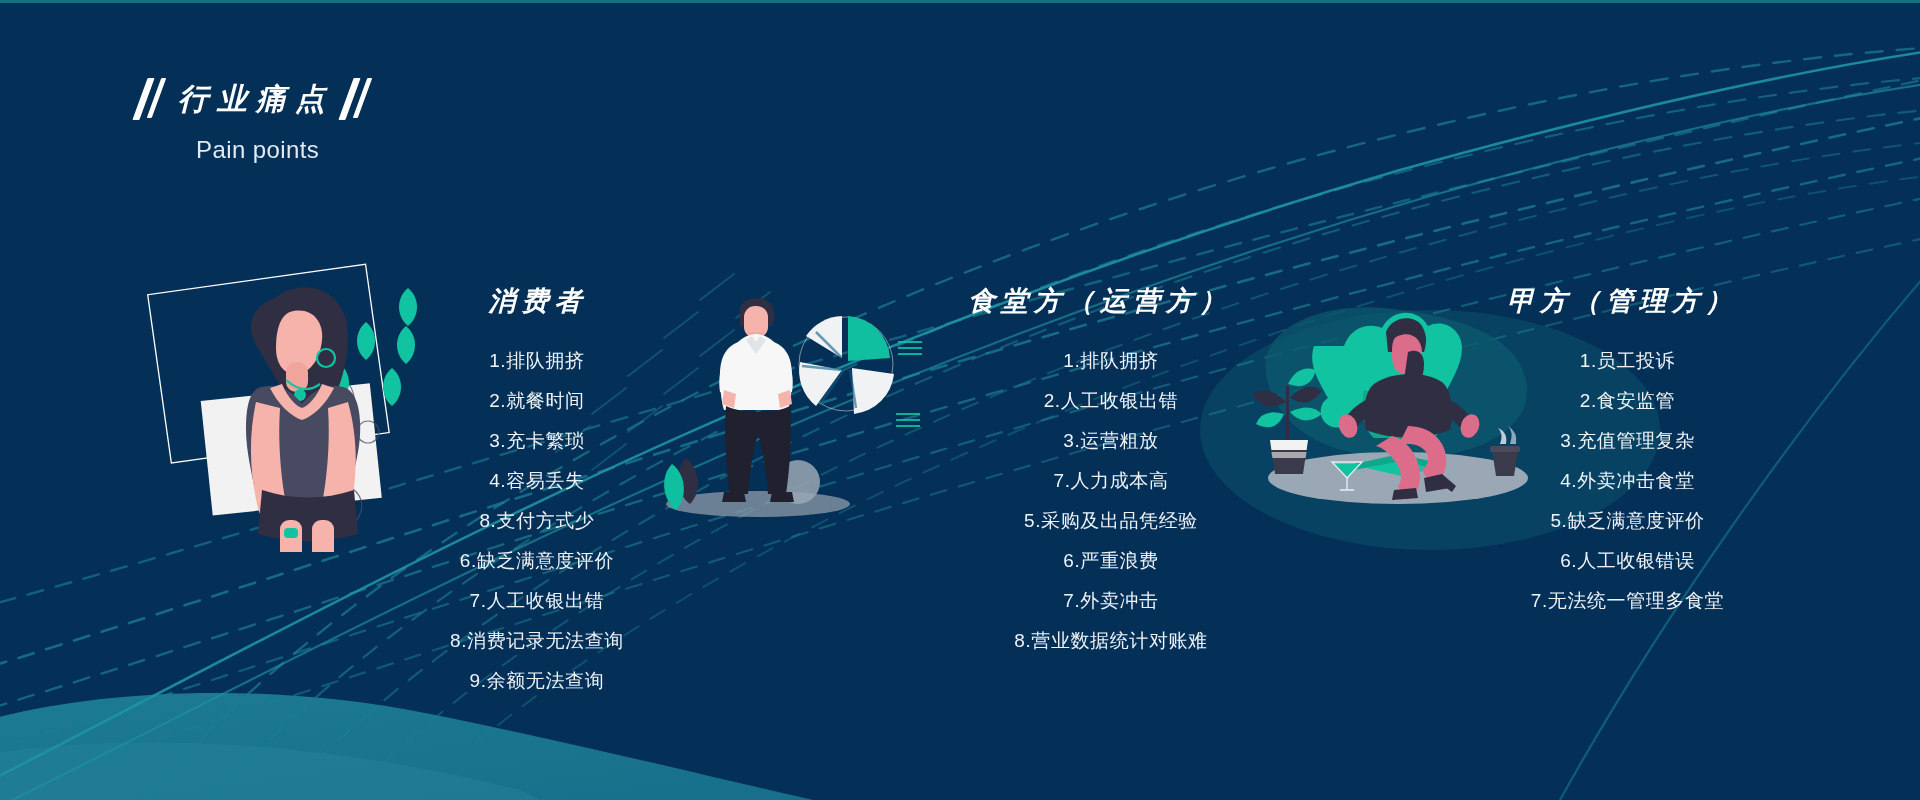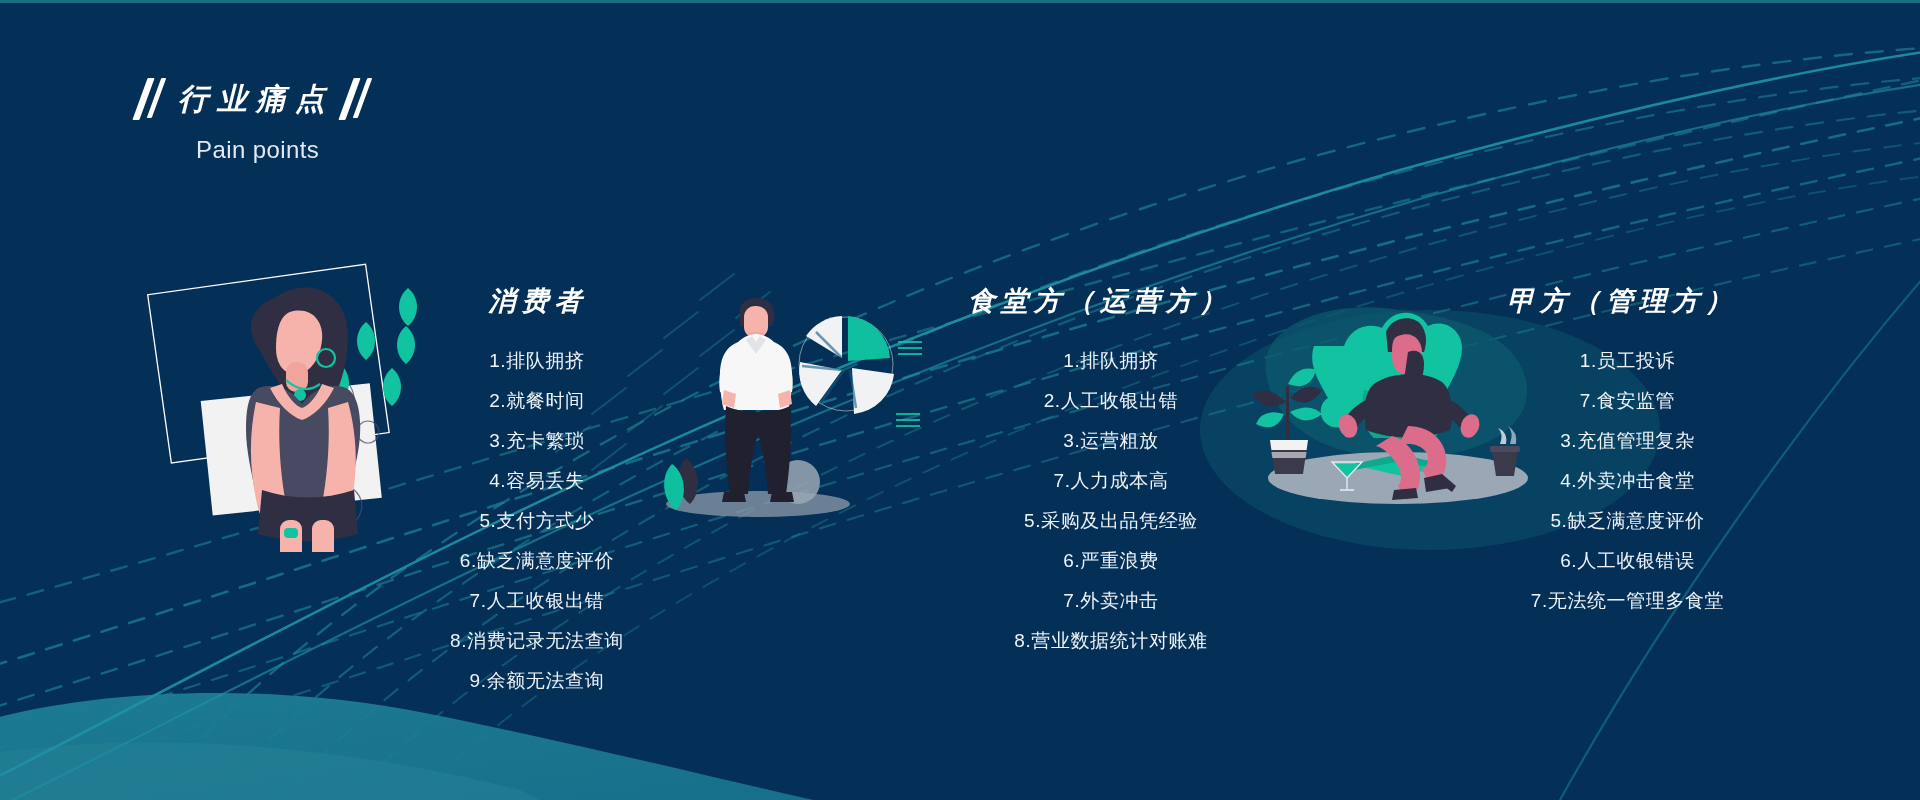--- a/index.html
+++ b/index.html
@@ -292,21 +292,21 @@
     </g>
   </svg>
 
   <div class="col" id="col1">
     <div class="col-heading">消费者</div>
     <ul class="col-list">
       <li>1.排队拥挤</li>
       <li>2.就餐时间</li>
       <li>3.充卡繁琐</li>
       <li>4.容易丢失</li>
-      <li>5.支付方式少</li>
+      <li>8.支付方式少</li>
       <li>6.缺乏满意度评价</li>
       <li>7.人工收银出错</li>
       <li>8.消费记录无法查询</li>
       <li>9.余额无法查询</li>
     </ul>
   </div>
 
   <div class="col" id="col2">
     <div class="col-heading">食堂方（运营方）</div>
     <ul class="col-list">
@@ -318,21 +318,21 @@
       <li>6.严重浪费</li>
       <li>7.外卖冲击</li>
       <li>8.营业数据统计对账难</li>
     </ul>
   </div>
 
   <div class="col" id="col3">
     <div class="col-heading">甲方（管理方）</div>
     <ul class="col-list">
       <li>1.员工投诉</li>
-      <li>7.食安监管</li>
+      <li>2.食安监管</li>
       <li>3.充值管理复杂</li>
       <li>4.外卖冲击食堂</li>
       <li>5.缺乏满意度评价</li>
       <li>6.人工收银错误</li>
       <li>7.无法统一管理多食堂</li>
     </ul>
   </div>
 
 </div>
 

